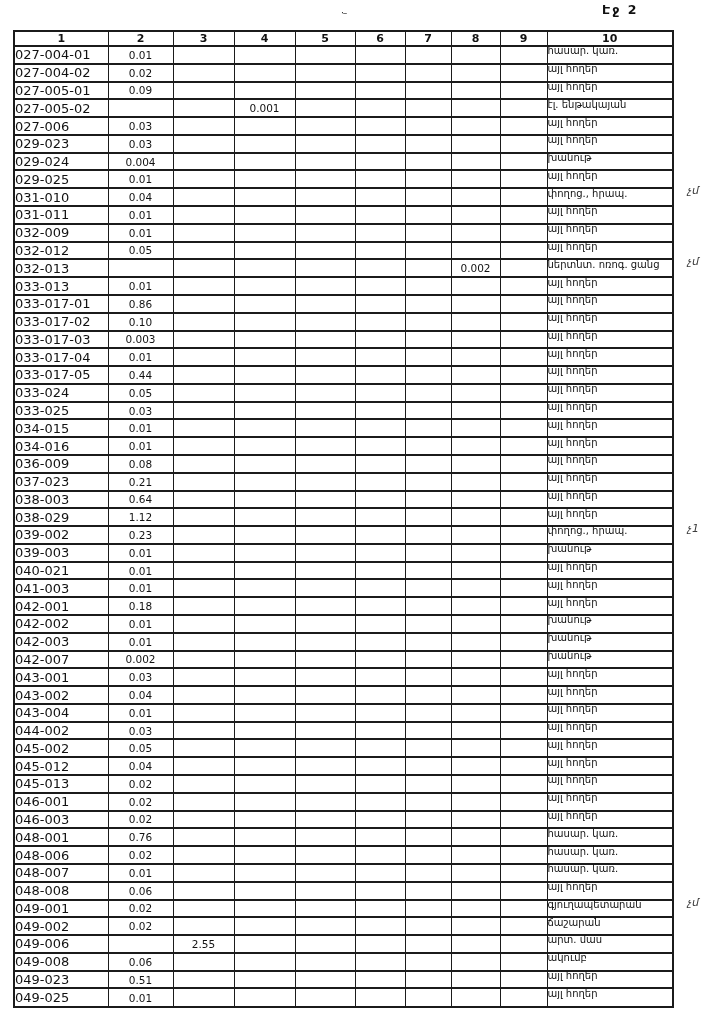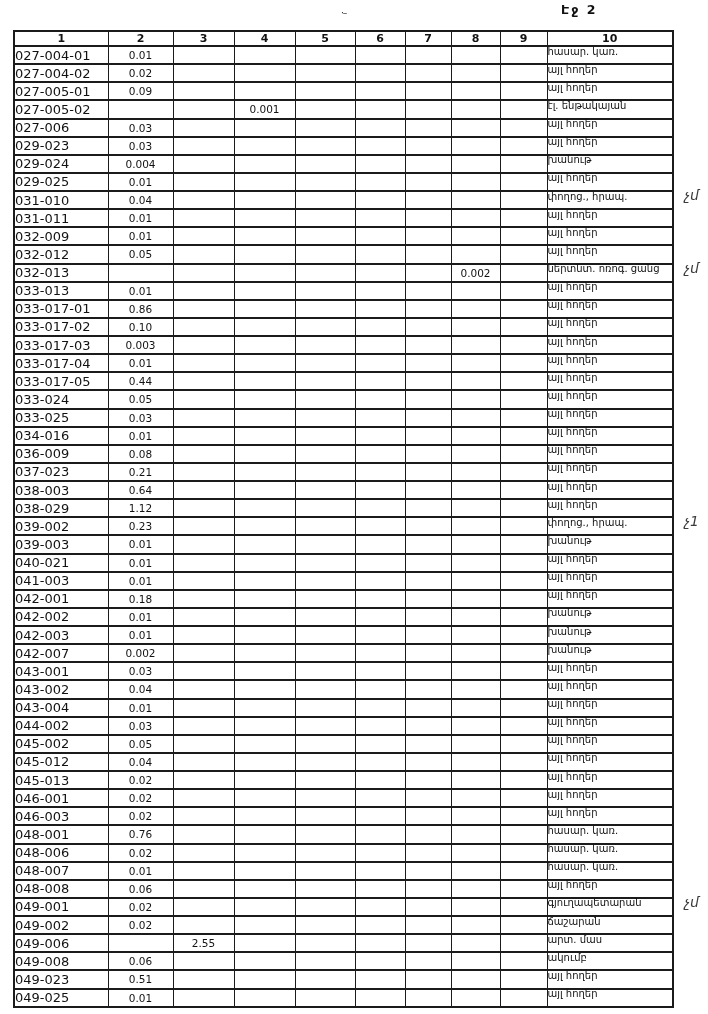--- a/index.html
+++ b/index.html
@@ -6,21 +6,21 @@
   body{
     width:708px;height:1014px;
     background:#ffffff;
     font-family:"DejaVu Sans", sans-serif;
     color:#141414;
     position:relative;
     overflow:hidden;
   }
   .page{position:absolute;inset:0;background:#fff;}
   .page-label{
-    position:absolute;top:2px;left:561px;
+    position:absolute;top:2px;left:602px;
     font-size:12.5px;font-weight:bold;letter-spacing:2px;color:#111;
   }
   .top-mark{
     position:absolute;top:8px;left:341px;
     font-size:9px;color:#222;letter-spacing:-1px;
   }
   table.doc{
     position:absolute;left:13px;top:30px;
     width:659px;height:978px;
     border-collapse:collapse;table-layout:fixed;
@@ -45,21 +45,21 @@
   col.w1{width:94px;}  col.w2{width:65px;}  col.w3{width:61px;}
   col.w4{width:61px;}  col.w5{width:60px;}  col.w6{width:50px;}
   col.w7{width:46px;}  col.w8{width:49px;}  col.w9{width:47px;}
   col.w10{width:126px;}
   td.c1{text-align:left;padding-left:5px;font-size:13px;}
   td.c2,td.c3,td.c4,td.c5,td.c6,td.c7,td.c8,td.c9{text-align:center;}
   td.c10{text-align:left;padding-left:4px;position:relative;font-size:10px;}
   td.c10 .cv{display:inline-block;transform:translateY(-4px);text-align:right;}
   .mark{
     position:absolute;right:-27px;top:-5px;
-    font-size:14px;color:#3c3c3c;font-style:italic;letter-spacing:0px;
+    font-size:11px;color:#3c3c3c;font-style:italic;letter-spacing:0px;
   }
 </style>
 </head>
 <body>
 
 <div class="page">
 
   <div class="page-label">Էջ 2</div>
 
   <div class="top-mark">·–</div>
@@ -338,20 +338,32 @@
           <td class="c3"><span class="cv"></span></td>
           <td class="c4"><span class="cv"></span></td>
           <td class="c5"><span class="cv"></span></td>
           <td class="c6"><span class="cv"></span></td>
           <td class="c7"><span class="cv"></span></td>
           <td class="c8"><span class="cv"></span></td>
           <td class="c9"><span class="cv"></span></td>
           <td class="c10"><span class="cv">այլ հողեր</span></td>
         </tr>
         <tr>
+          <td class="c1"><span class="cv">034-015</span></td>
+          <td class="c2"><span class="cv">0.01</span></td>
+          <td class="c3"><span class="cv"></span></td>
+          <td class="c4"><span class="cv"></span></td>
+          <td class="c5"><span class="cv"></span></td>
+          <td class="c6"><span class="cv"></span></td>
+          <td class="c7"><span class="cv"></span></td>
+          <td class="c8"><span class="cv"></span></td>
+          <td class="c9"><span class="cv"></span></td>
+          <td class="c10"><span class="cv">այլ հողեր</span></td>
+        </tr>
+        <tr>
           <td class="c1"><span class="cv">034-016</span></td>
           <td class="c2"><span class="cv">0.01</span></td>
           <td class="c3"><span class="cv"></span></td>
           <td class="c4"><span class="cv"></span></td>
           <td class="c5"><span class="cv"></span></td>
           <td class="c6"><span class="cv"></span></td>
           <td class="c7"><span class="cv"></span></td>
           <td class="c8"><span class="cv"></span></td>
           <td class="c9"><span class="cv"></span></td>
           <td class="c10"><span class="cv">այլ հողեր</span></td>

